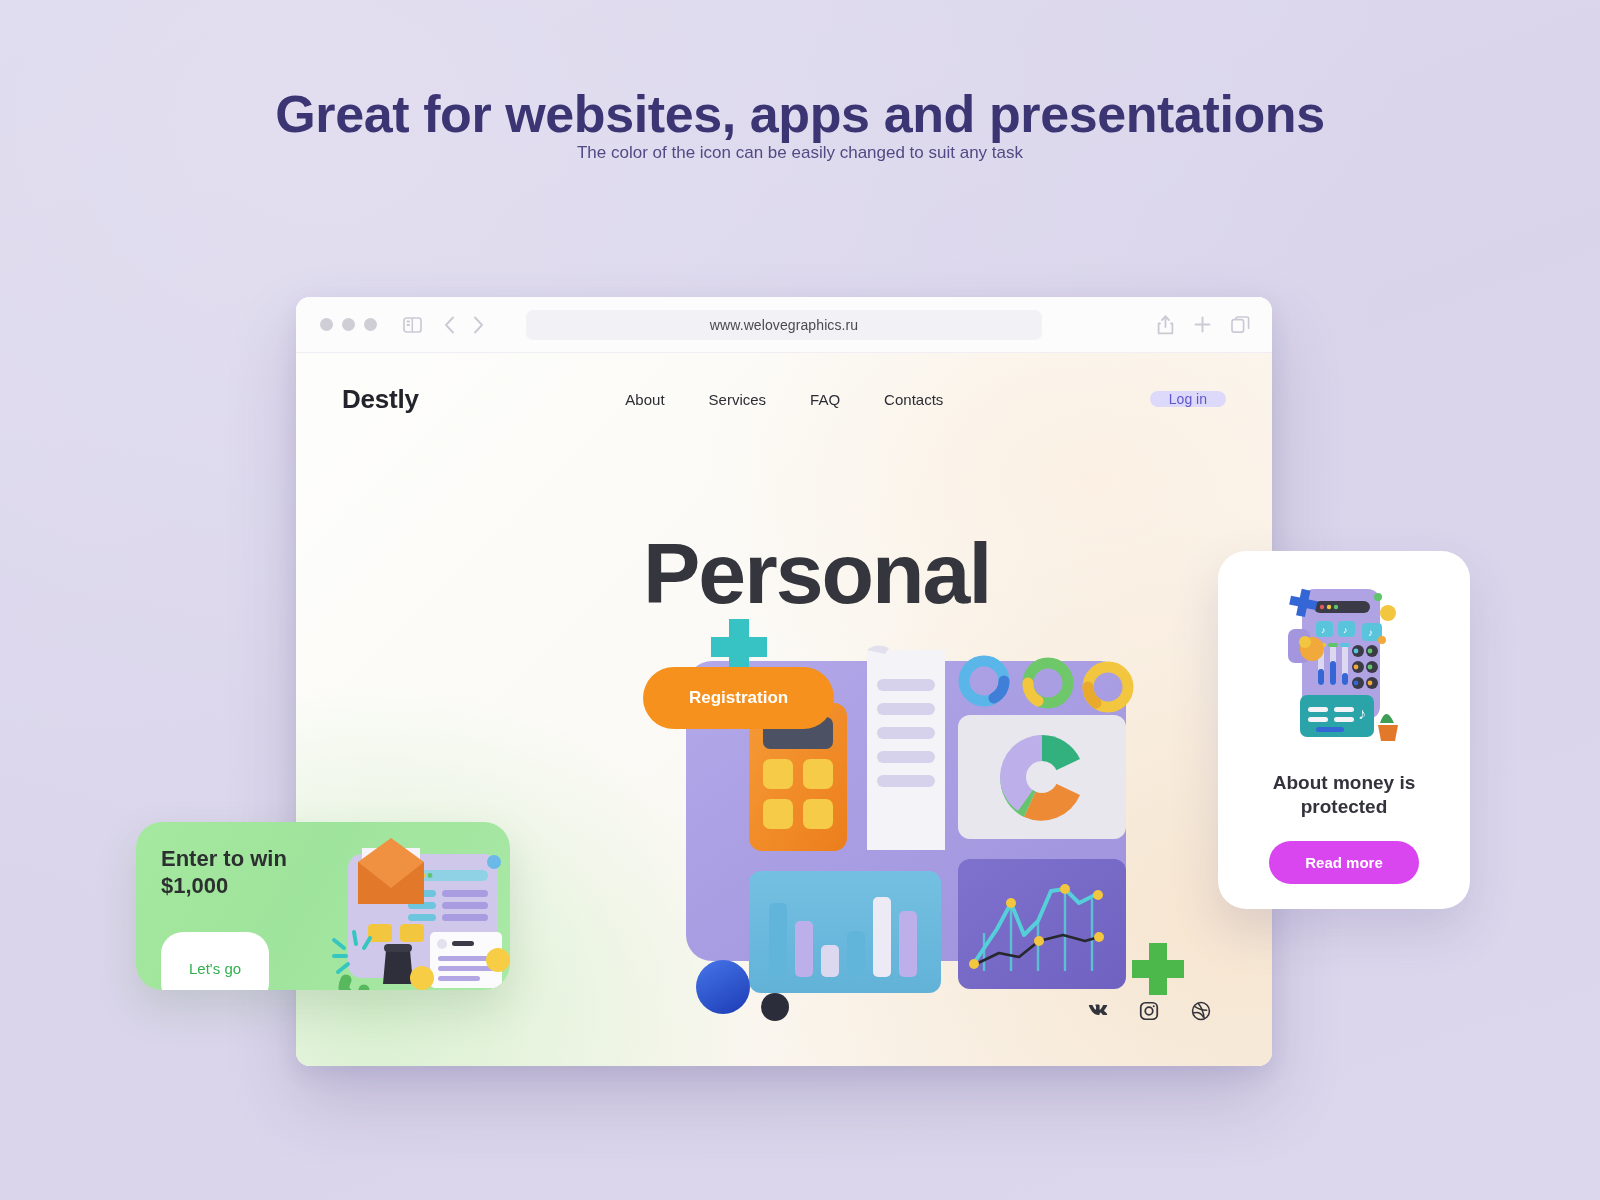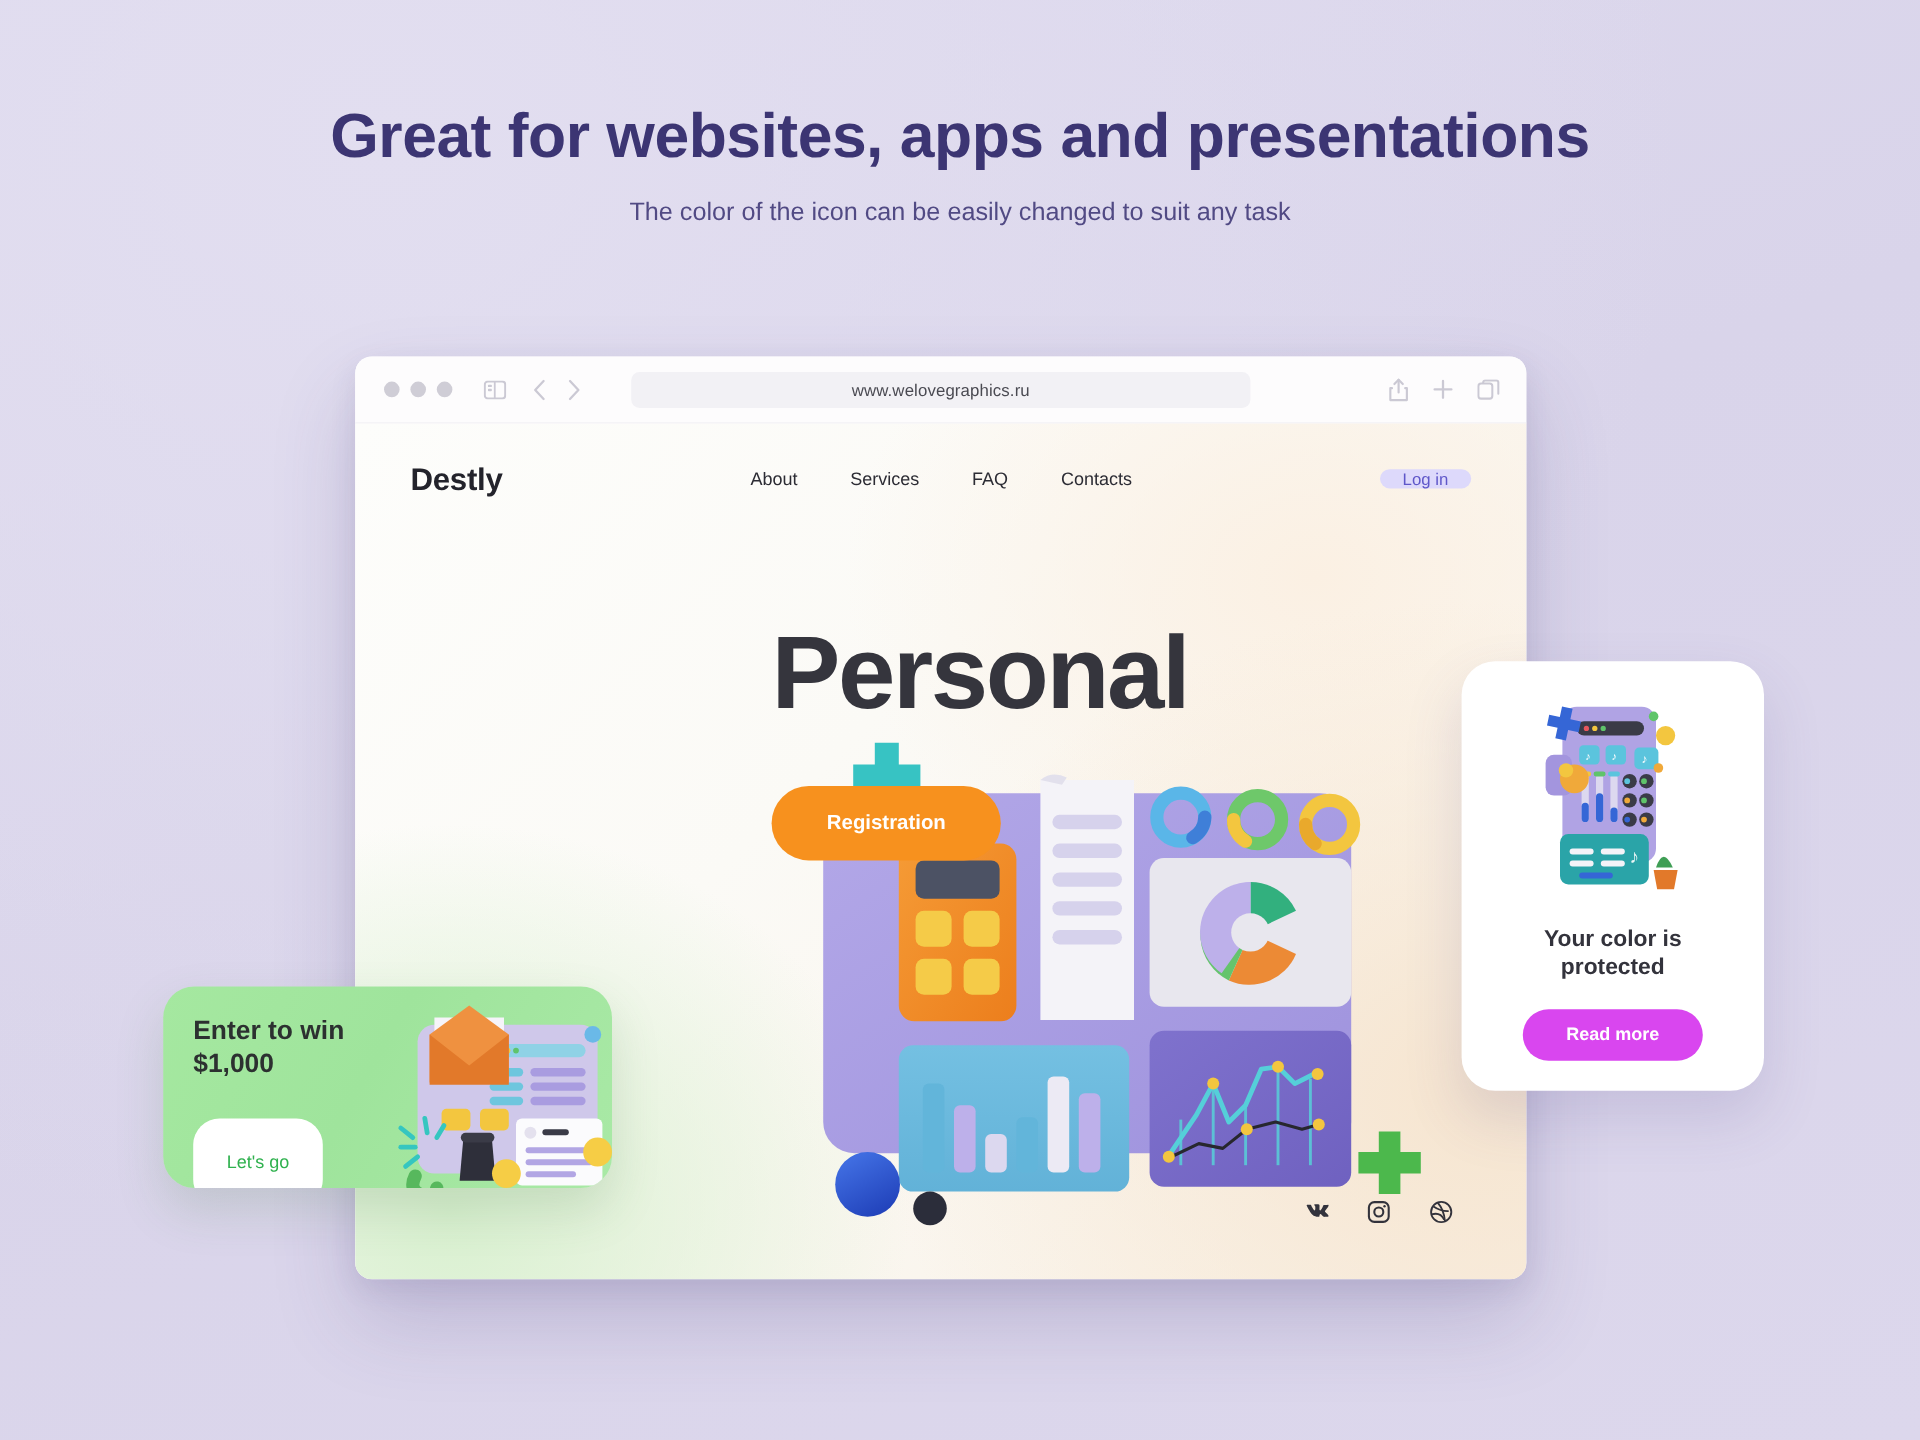--- a/index.html
+++ b/index.html
@@ -12,21 +12,21 @@
     overflow:hidden; position:relative;
   }
 
   
   .page-head{ position:absolute; top:86px; left:0; width:1600px; text-align:center; }
   .page-title{
     font-size:52px; font-weight:700; color:#3c3573; letter-spacing:-0.4px;
     line-height:1.1;
   }
   .page-sub{
-    margin-top:22px; font-size:21px; color:#514a84; font-weight:400;
+    font-size:17px; color:#514a84; font-weight:400;
   }
 
   
   .browser{
     position:absolute; left:296px; top:297px; width:976px; height:769px;
     border-radius:14px; overflow:hidden;
     box-shadow:0 34px 70px rgba(72,60,120,.20), 0 8px 22px rgba(72,60,120,.10);
     background:#fff;
   }
   .browser-bar{
@@ -60,21 +60,21 @@
     display:flex; align-items:center; height:92px; padding:0 46px; position:relative; z-index:6;
   }
   .logo{ font-size:26px; font-weight:600; color:#23232b; letter-spacing:-.2px; }
   .menu{ display:flex; gap:44px; margin:0 auto; }
   .menu a{ font-size:15px; color:#2c2c34; text-decoration:none; }
   .login{
     background:#ddd9fb; color:#5f57c9; font-size:14px; font-weight:500;
     padding:0 19px; border-radius:16px; border:none; cursor:pointer;
   }
 
-  .hero-copy{ position:absolute; left:347px; top:168px; z-index:6; }
+  .hero-copy{ position:absolute; left:347px; top:180px; z-index:6; }
   .hero-h1{
     font-size:86px; line-height:.95; font-weight:700; color:#35353d; letter-spacing:-2px;
   }
   .btn-reg{
     margin-top:52px; display:inline-block; background:#f7911e; color:#fff;
     font-size:17px; font-weight:600; padding:21px 46px; border-radius:34px;
     border:none; cursor:pointer;
   }
 
   .socials{ position:absolute; right:60px; bottom:40px; display:flex; gap:30px; z-index:6; color:#33333c; }
@@ -422,16 +422,16 @@
       <rect x="60" y="144" width="20" height="5" rx="2.5" fill="#f4f3f8"></rect>
       <rect x="42" y="154" width="28" height="5" rx="2.5" fill="#3566d6"></rect>
       <text x="84" y="146" font-size="16" fill="#eaf6f6">♪</text>
       <path d="M12 12 h9 v9 h9 v9 h-9 v9 h-9 v-9 h-9 v-9 h9 z" fill="#3566d6" transform="translate(14,4) rotate(12 14 20)"></path>
       <circle cx="114" cy="40" r="8" fill="#f3c63f"></circle>
       <circle cx="104" cy="24" r="4" fill="#5fc46a"></circle>
       <path d="M106 150 q6 -18 14 0 z" fill="#3f9e55"></path>
       <path d="M104 152 h20 l-3 16 h-14 z" fill="#e2792a"></path>
     </svg>
   </div>
-  <div class="wc-title">Your color is
+  <div class="wc-title">About money is
 protected</div>
   <button class="wc-btn">Read more</button>
 </div>
 
 </body></html>

